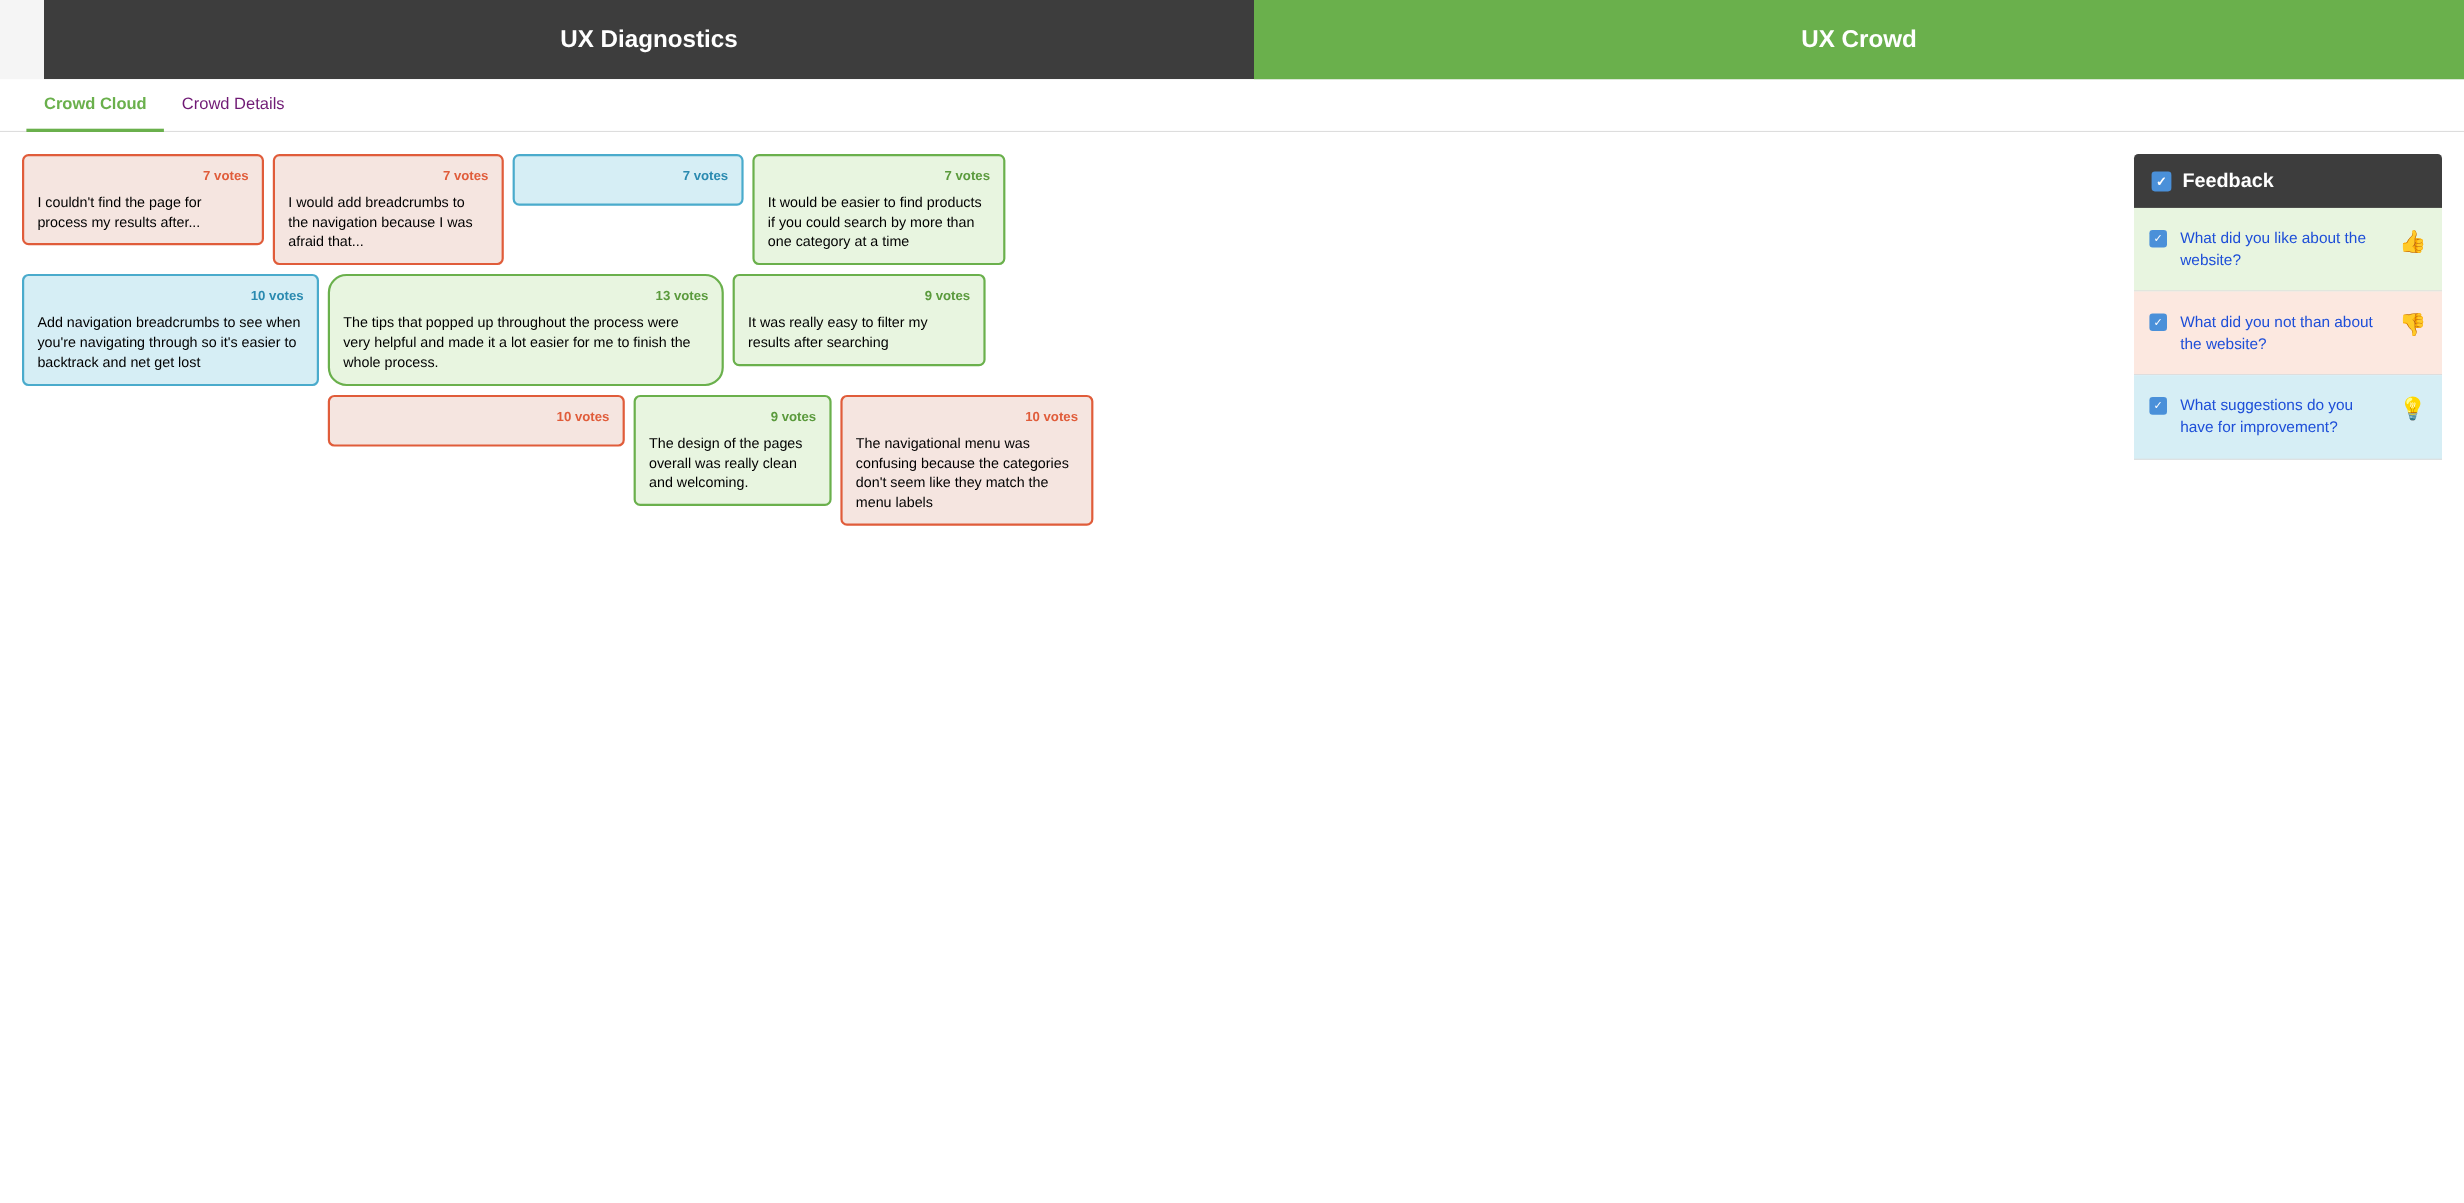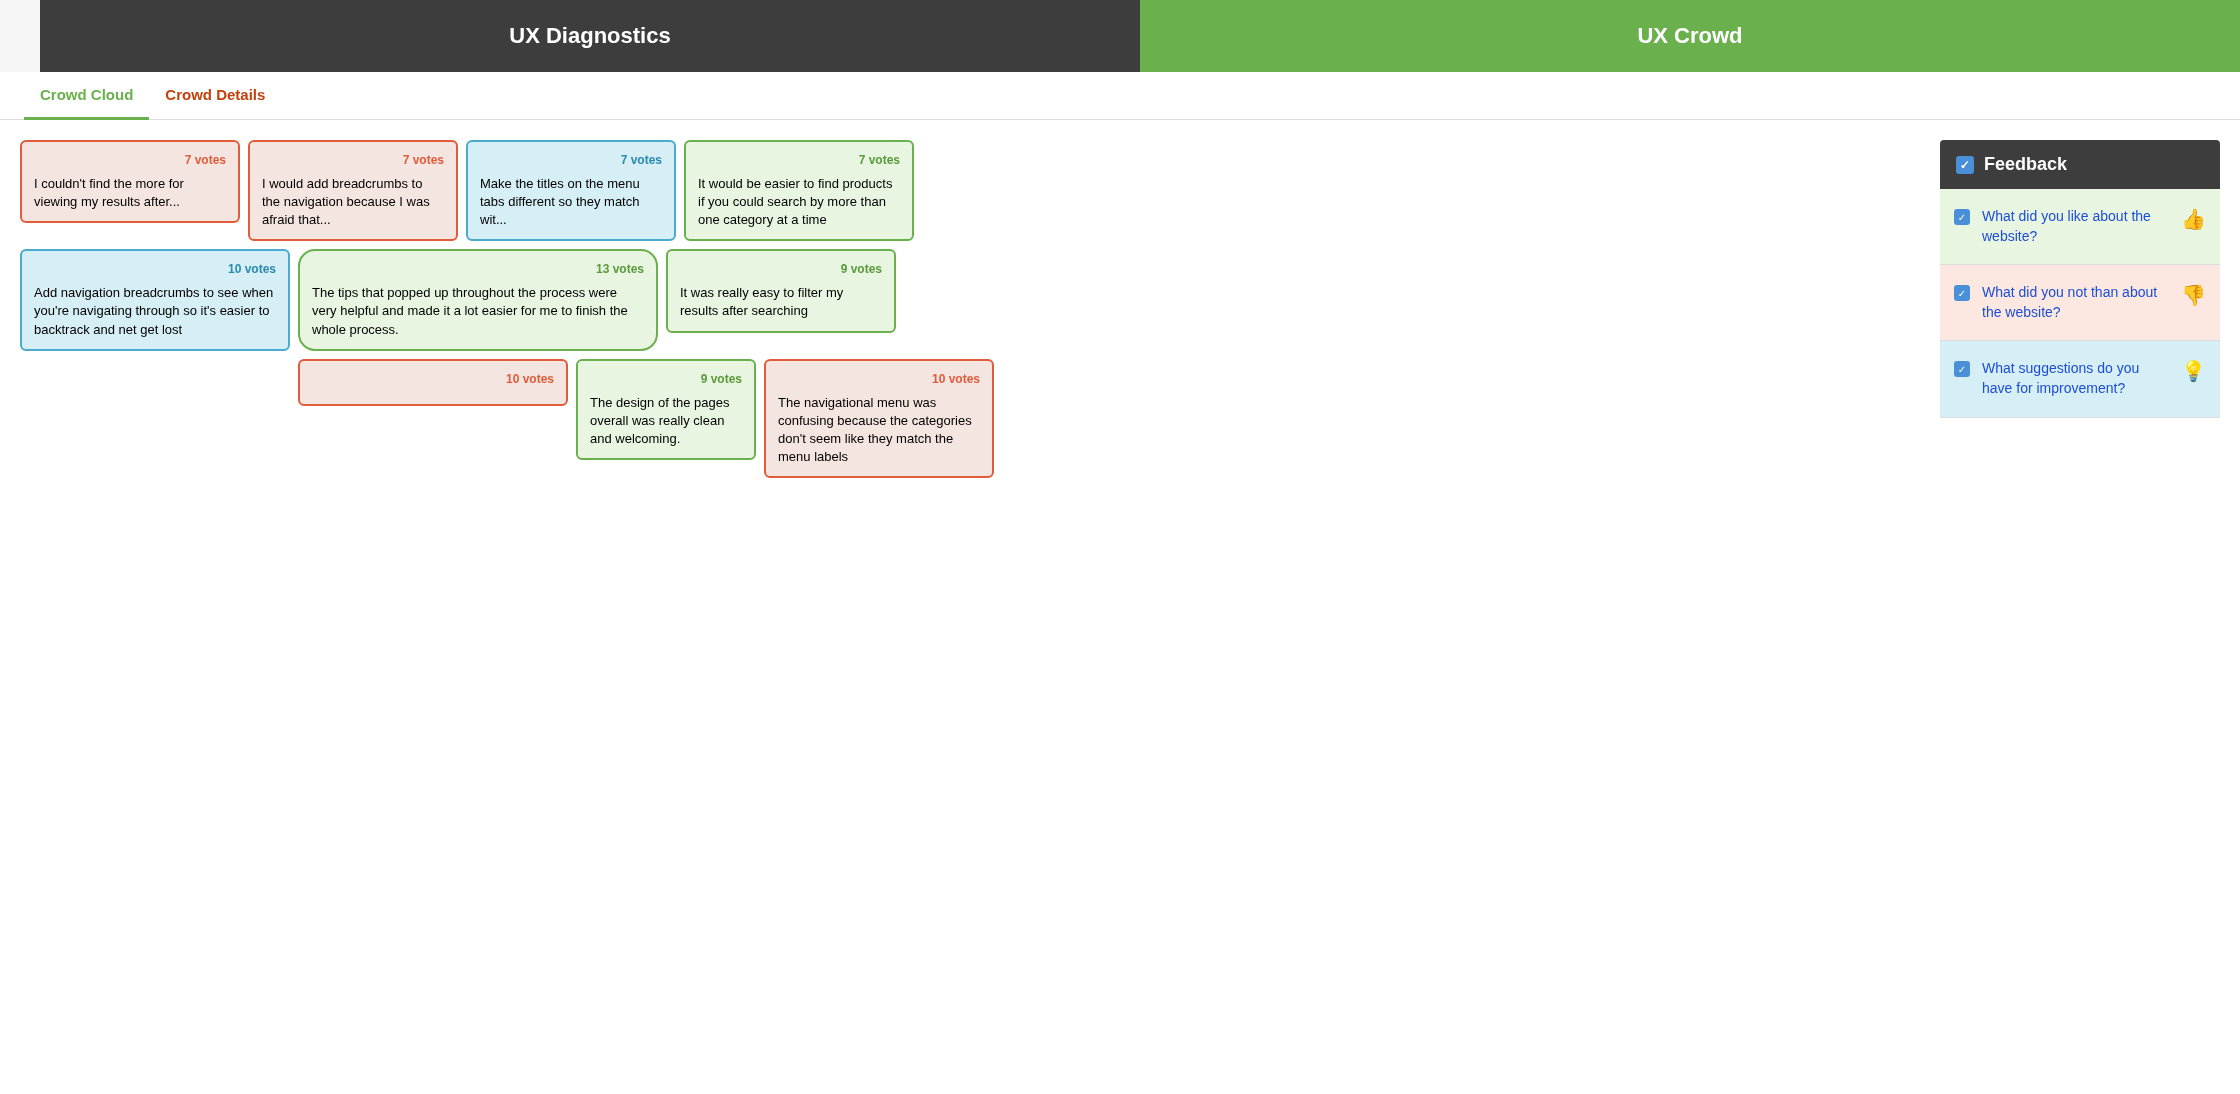--- a/index.html
+++ b/index.html
@@ -37,24 +37,23 @@
     .tabs {
       background: white;
       border-bottom: 1px solid #ddd;
       display: flex;
       padding: 0 24px;
     }
     .tab {
       padding: 14px 16px;
       font-size: 15px;
       cursor: pointer;
-      color: #c2410c;
+      color: #701a75;
       border-bottom: 3px solid transparent;
       margin-bottom: -1px;
-      font-weight: bold;
     }
     .tab.active {
       color: #6ab04c;
       border-bottom: 3px solid #6ab04c;
       font-weight: 700;
     }
 
     
     .main {
       display: flex;
@@ -205,29 +204,28 @@
 </div>
 
 <div class="main">
 
   <div class="cloud-area">
     <div class="cards-container">
 
       <div class="cards-row">
         <div class="card red" style="width:220px;">
           <div class="votes">7 votes</div>
-          <div>I couldn't find the more for viewing my results after...</div>
+          <div>I couldn't find the page for process my results after...</div>
         </div>
         <div class="card red" style="width:210px;">
           <div class="votes">7 votes</div>
           <div>I would add breadcrumbs to the navigation because I was afraid that...</div>
         </div>
         <div class="card blue" style="width:210px;">
           <div class="votes">7 votes</div>
-          <div>Make the titles on the menu tabs different so they match wit...</div>
         </div>
         <div class="card green" style="width:230px;">
           <div class="votes">7 votes</div>
           <div>It would be easier to find products if you could search by more than one category at a time</div>
         </div>
       </div>
 
       <div class="cards-row">
         <div class="card blue" style="width:270px;">
           <div class="votes">10 votes</div>

